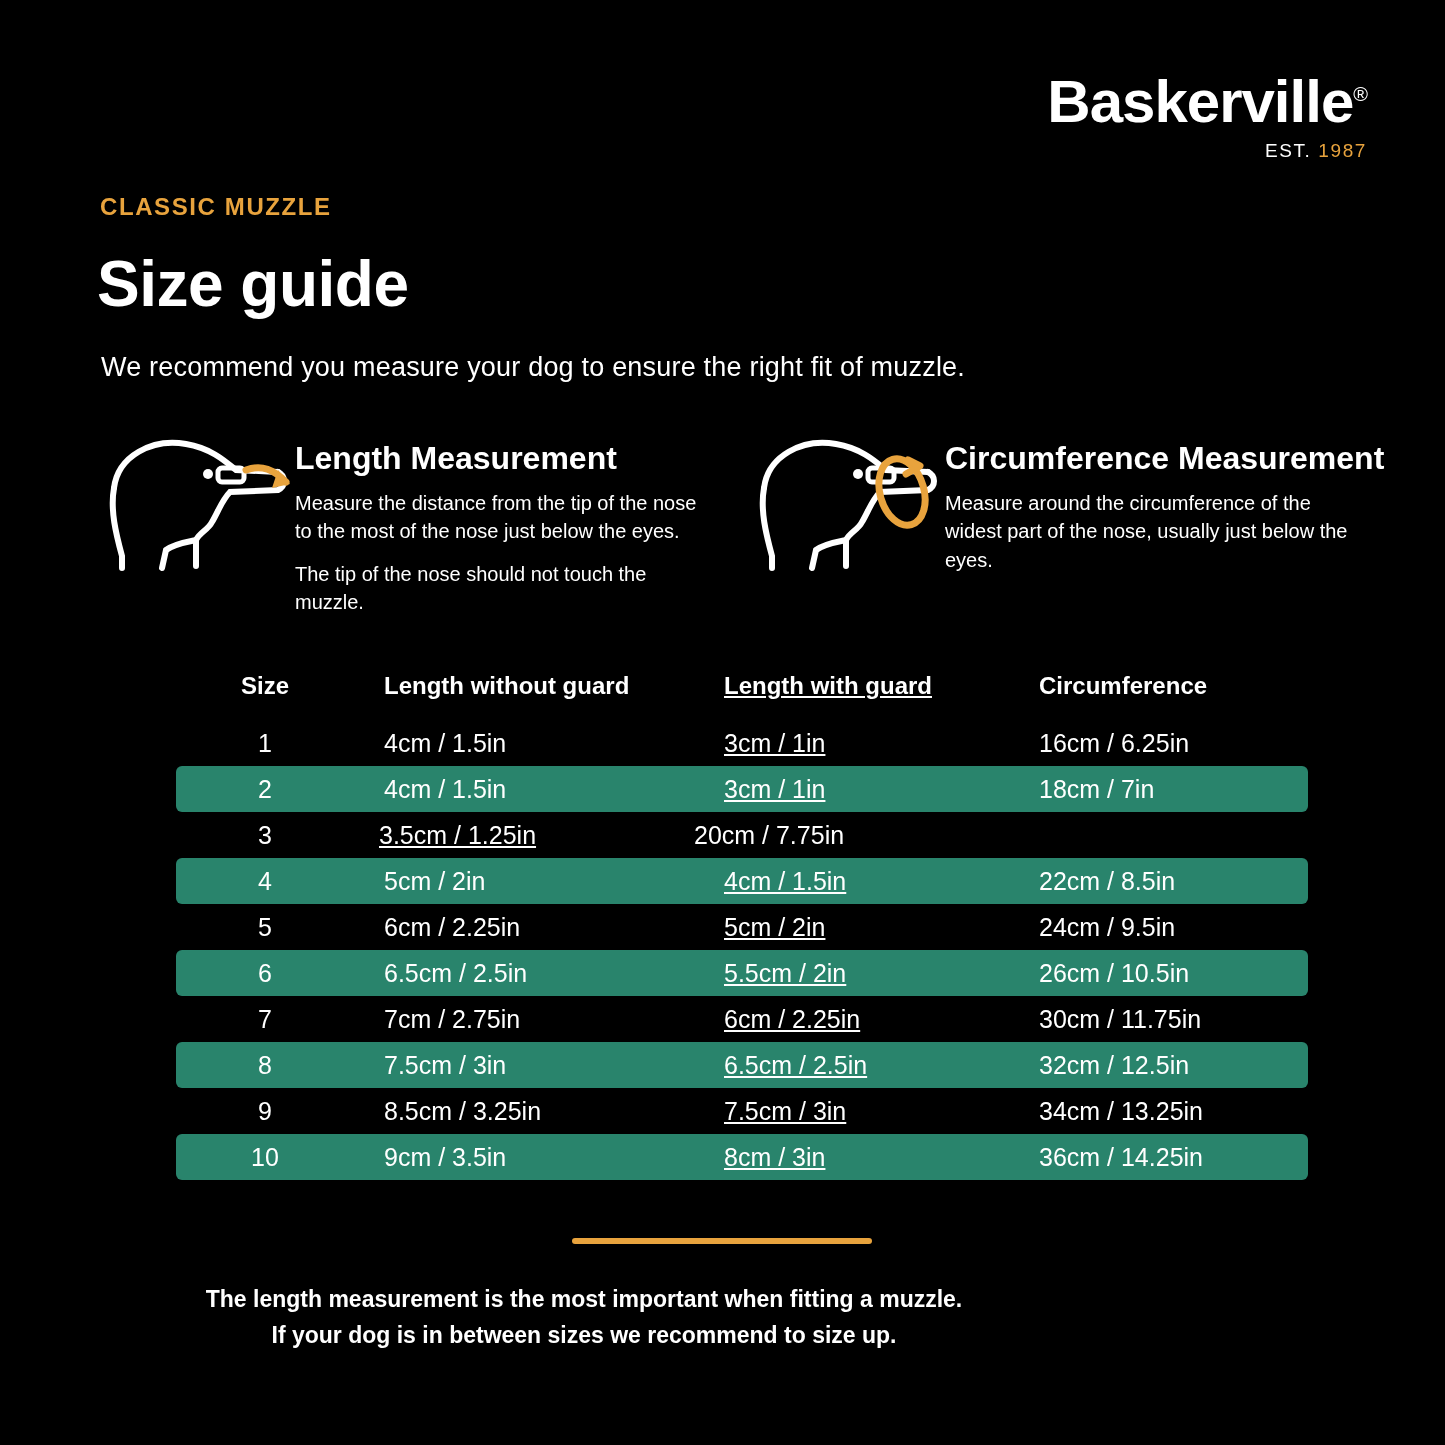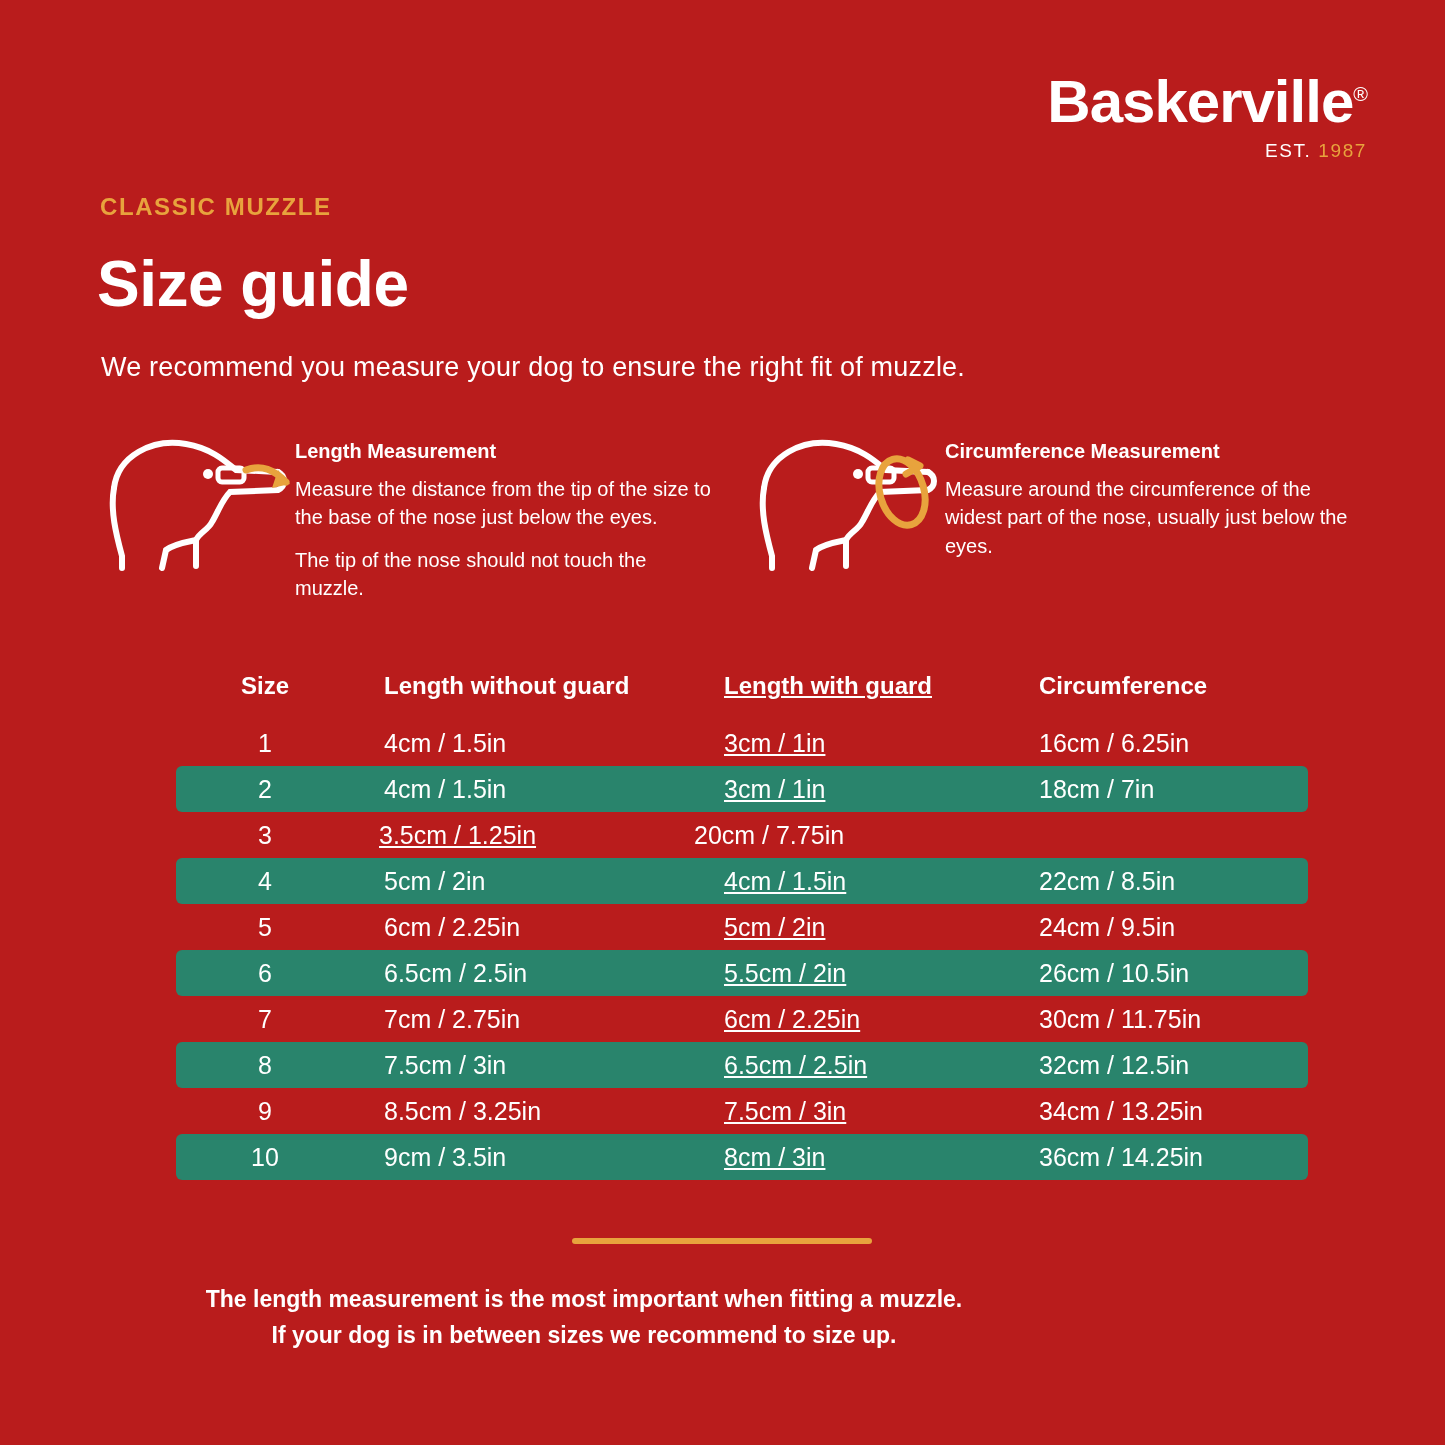--- a/index.html
+++ b/index.html
@@ -6,21 +6,21 @@
   html, body {
     width: 1445px; height: 1445px;
     background: #0f5c4a;
     font-family: "Liberation Sans", sans-serif;
     color: #ffffff;
     overflow: hidden;
   }
   .page {
     position: relative;
     width: 1445px; height: 1445px;
-    background: #b91c1c;
+    background: #000000;
   }
 
   
   .brand {
     position: absolute;
     right: 78px; top: 72px;
     text-align: right;
   }
   .brand-name {
     font-size: 60px;
@@ -74,21 +74,21 @@
     position: absolute;
     display: flex;
     align-items: flex-start;
   }
   .measure.left  { left: 100px; top: 430px; width: 625px; }
   .measure.right { left: 750px; top: 430px; width: 640px; }
   .measure .icon { flex: 0 0 auto; width: 195px; }
   .measure.right .icon { width: 195px; }
   .measure .body { padding-top: 10px; }
   .measure h3 {
-    font-size: 20px;
+    font-size: 32px;
     font-weight: bold;
     margin-bottom: 12px;
   }
   .measure p {
     font-size: 20px;
     line-height: 1.42;
     margin-bottom: 14px;
     max-width: 420px;
   }
   .measure p:last-child { margin-bottom: 0; }
@@ -161,21 +161,21 @@
         <path d="M14 58 C10 80, 16 104, 22 126 L22 138" stroke="#ffffff" stroke-width="6" stroke-linecap="round" fill="none"></path>
         <path d="M96 110 C86 112, 74 114, 66 120 L62 138" stroke="#ffffff" stroke-width="6" stroke-linecap="round" fill="none"></path>
         <circle cx="108" cy="44" r="5" fill="#ffffff"></circle>
         <rect x="118" y="38" width="26" height="14" rx="4" stroke="#ffffff" stroke-width="5" fill="none"></rect>
         <path d="M146 40 C162 34, 174 40, 186 52" stroke="#e8a33d" stroke-width="7" stroke-linecap="round" fill="none"></path>
         <path d="M178 40 L190 54 L172 58 Z" fill="#e8a33d"></path>
       </svg>
     </div>
     <div class="body">
       <h3>Length Measurement</h3>
-      <p>Measure the distance from the tip of the size to the base of the nose just below the eyes.</p>
+      <p>Measure the distance from the tip of the nose to the most of the nose just below the eyes.</p>
       <p>The tip of the nose should not touch the muzzle.</p>
     </div>
   </div>
 
   <div class="measure right">
     <div class="icon">
       <svg width="195" height="150" viewBox="0 0 195 150" fill="none">
         <path d="M14 58 C18 26, 52 8, 86 14 C110 18, 124 30, 136 40 L178 42" stroke="#ffffff" stroke-width="6" stroke-linecap="round" fill="none"></path>
         <path d="M178 42 C186 46, 186 56, 178 60 L130 62 C122 70, 118 82, 112 92
                  C108 100, 100 102, 96 110 L96 136" stroke="#ffffff" stroke-width="6" stroke-linecap="round" fill="none"></path>

